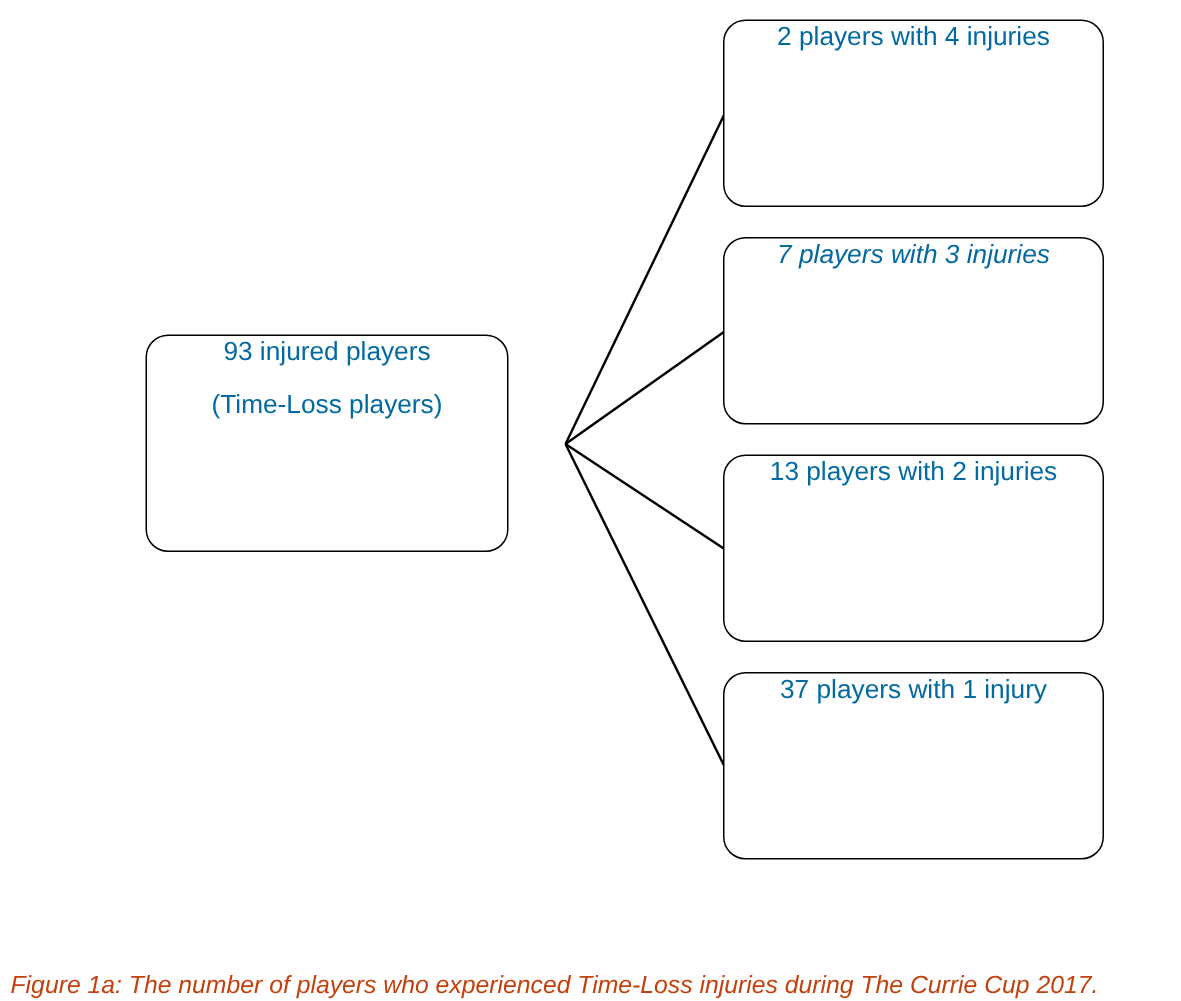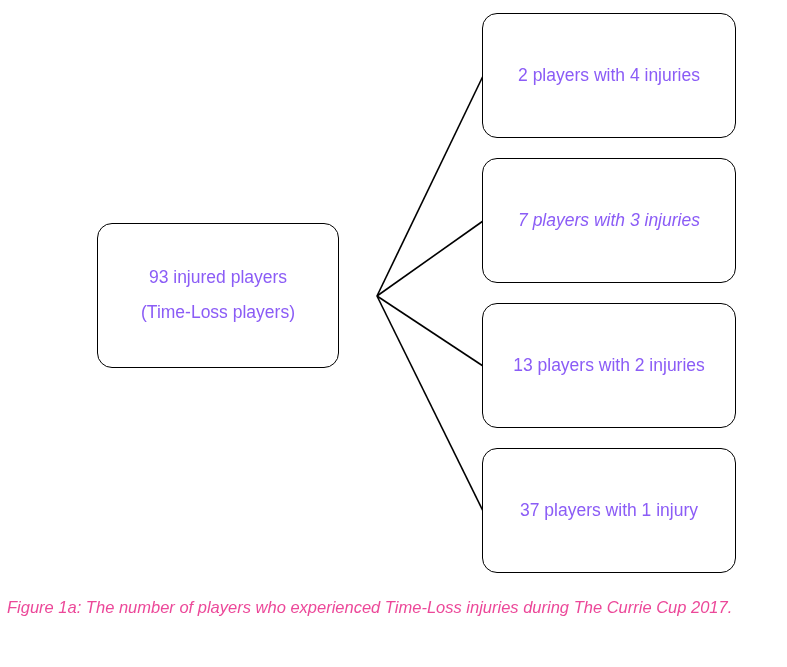--- a/index.html
+++ b/index.html
@@ -28,23 +28,23 @@
   }
   .node {
     position: absolute;
     box-sizing: border-box;
     border: 1.6px solid #000000;
     border-radius: 15px;
     background: #ffffff;
     display: flex;
     flex-direction: column;
     align-items: center;
-    justify-content: center;
+    justify-content: flex-start;
     text-align: center;
-    color: #8b5cf6;
+    color: #0369a1;
     font-size: 17.5px;
     line-height: 1.25;
   }
   .node.root {
     left: 97px;
     top: 223px;
     width: 242px;
     height: 145px;
     gap: 13px;
   }
@@ -53,25 +53,25 @@
     width: 254px;
     height: 125px;
   }
   .child-0 { top: 13px; }
   .child-1 { top: 158px; font-style: italic; }
   .child-2 { top: 303px; }
   .child-3 { top: 448px; }
   .caption {
     position: absolute;
     left: 7px;
-    top: 598px;
+    top: 648px;
     width: 780px;
     font-style: italic;
     font-size: 16.5px;
-    color: #ec4899;
+    color: #c2410c;
     white-space: nowrap;
   }
 </style>
 </head>
 <body>
 
 <div class="canvas">
 
   <svg class="connectors" viewBox="0 0 787 667" xmlns="http://www.w3.org/2000/svg">
     <line x1="377" y1="296" x2="483" y2="76"></line>

